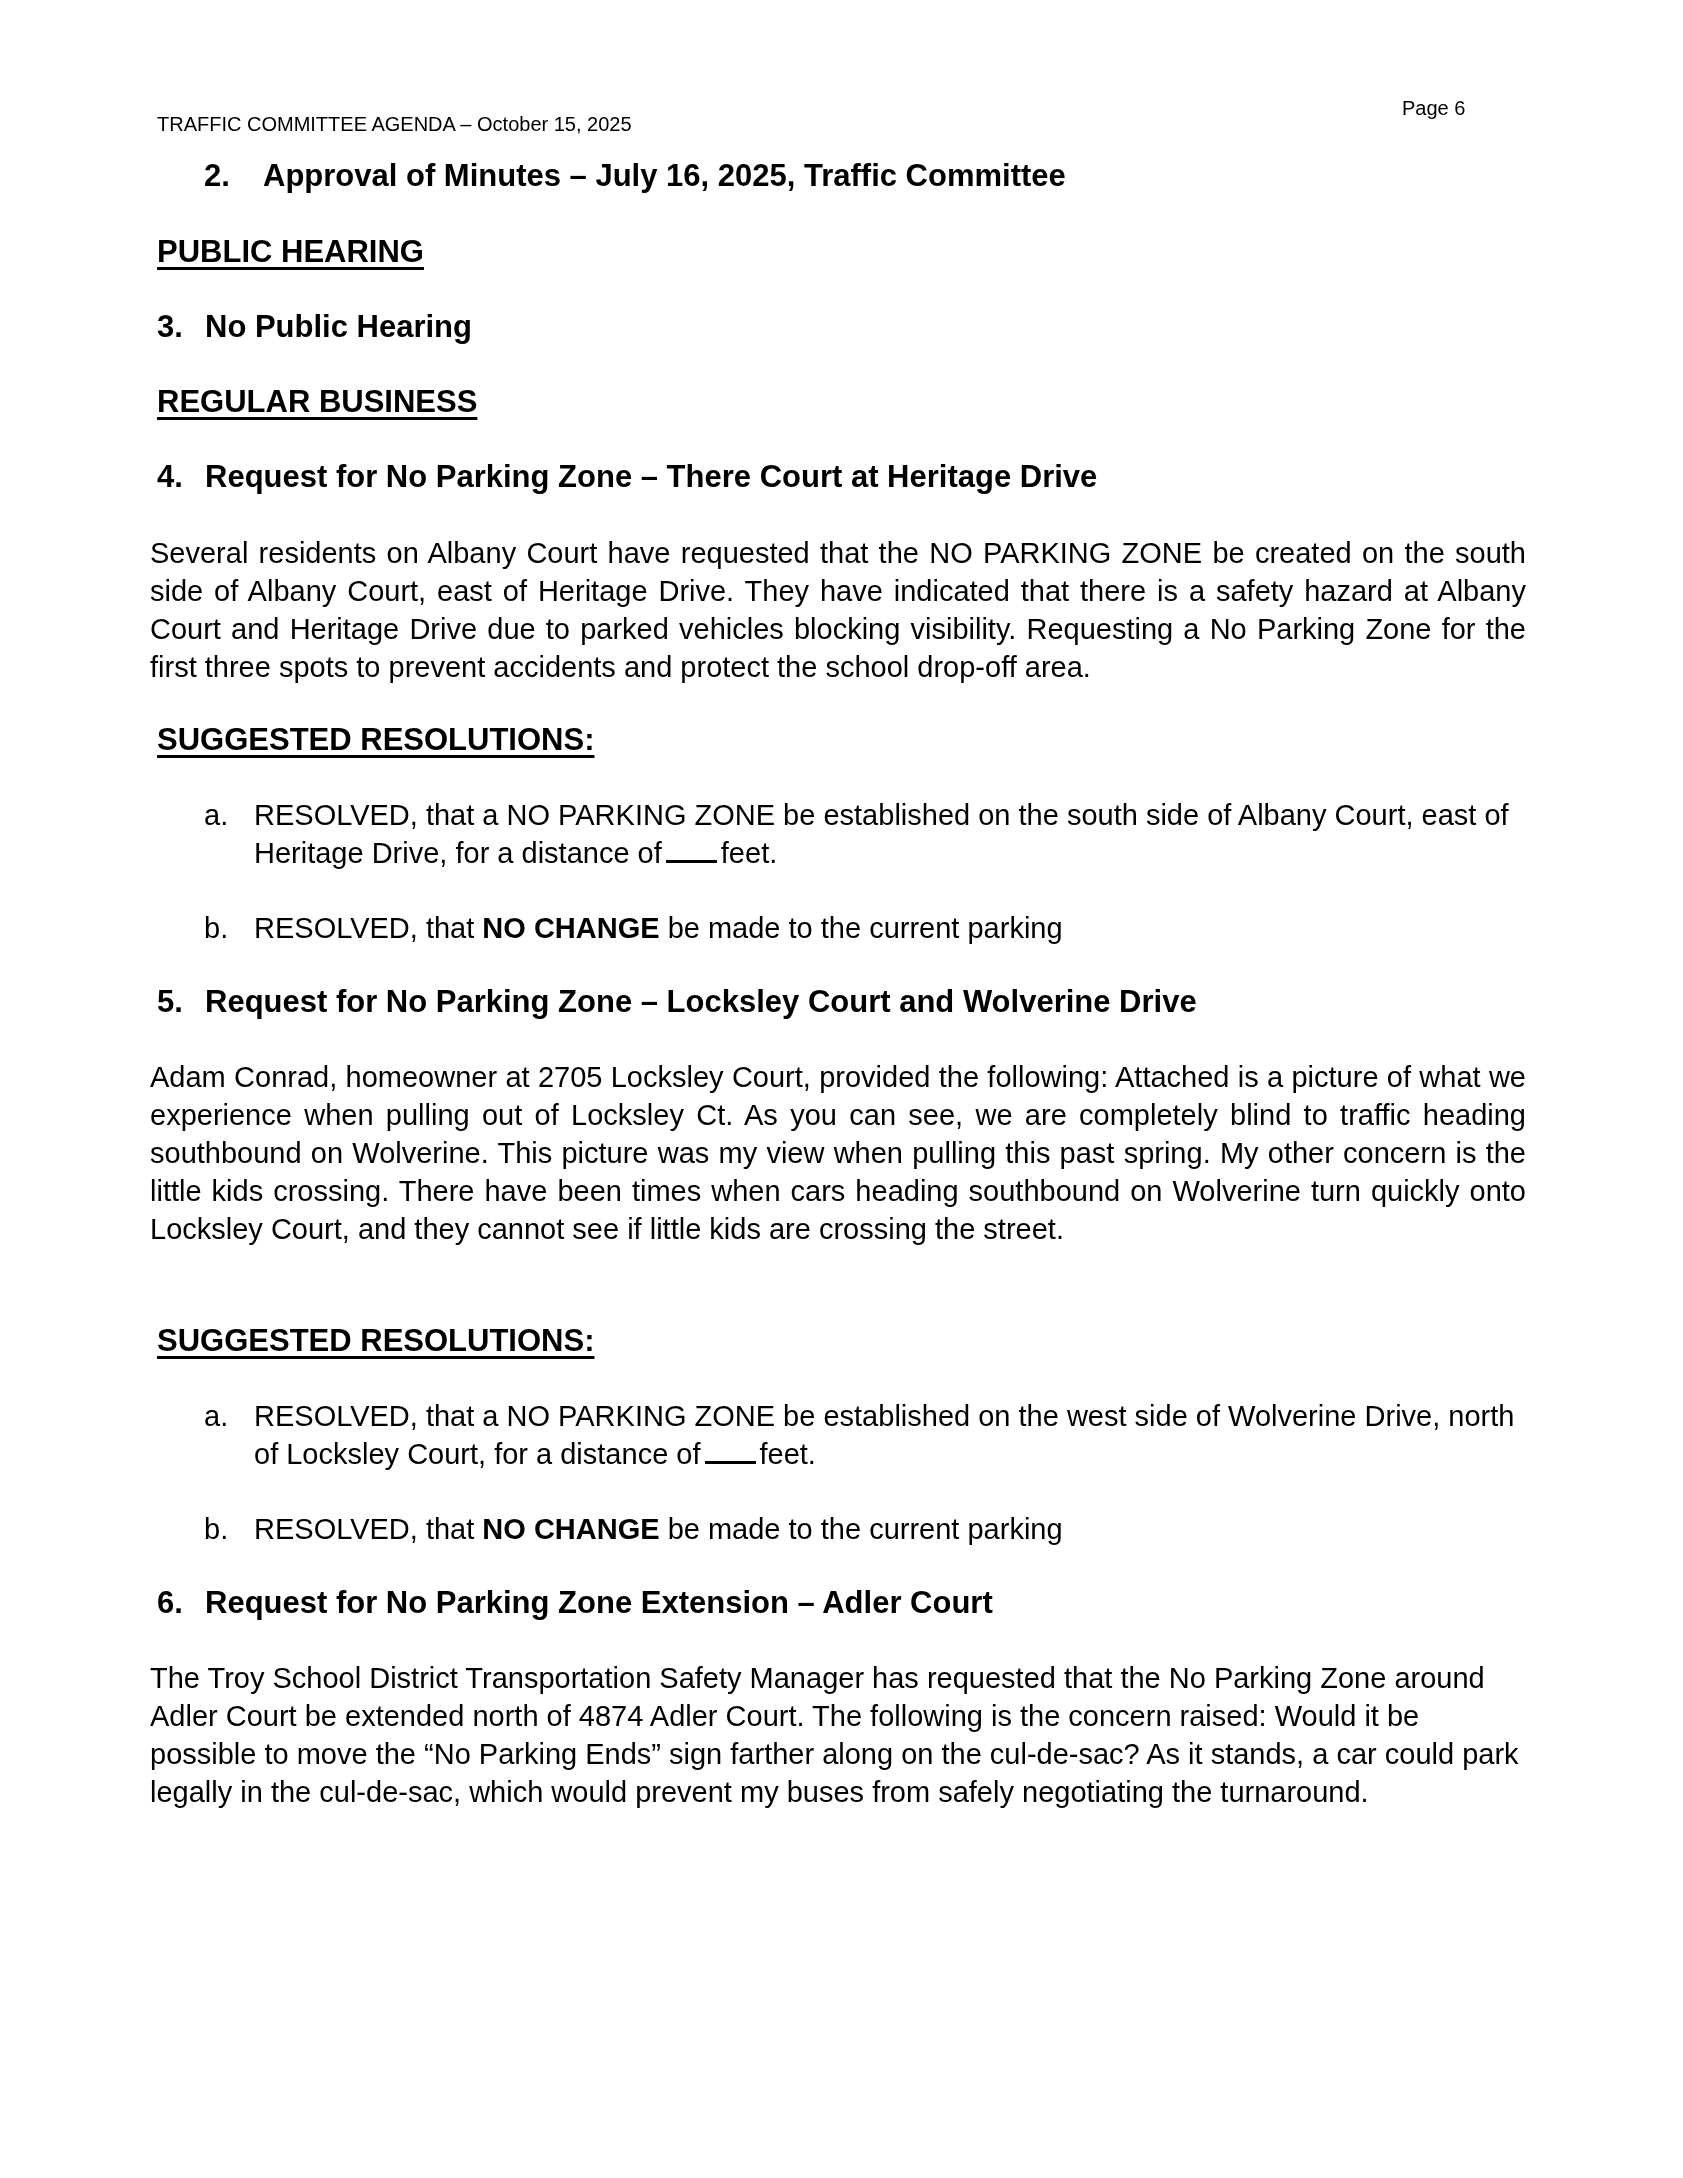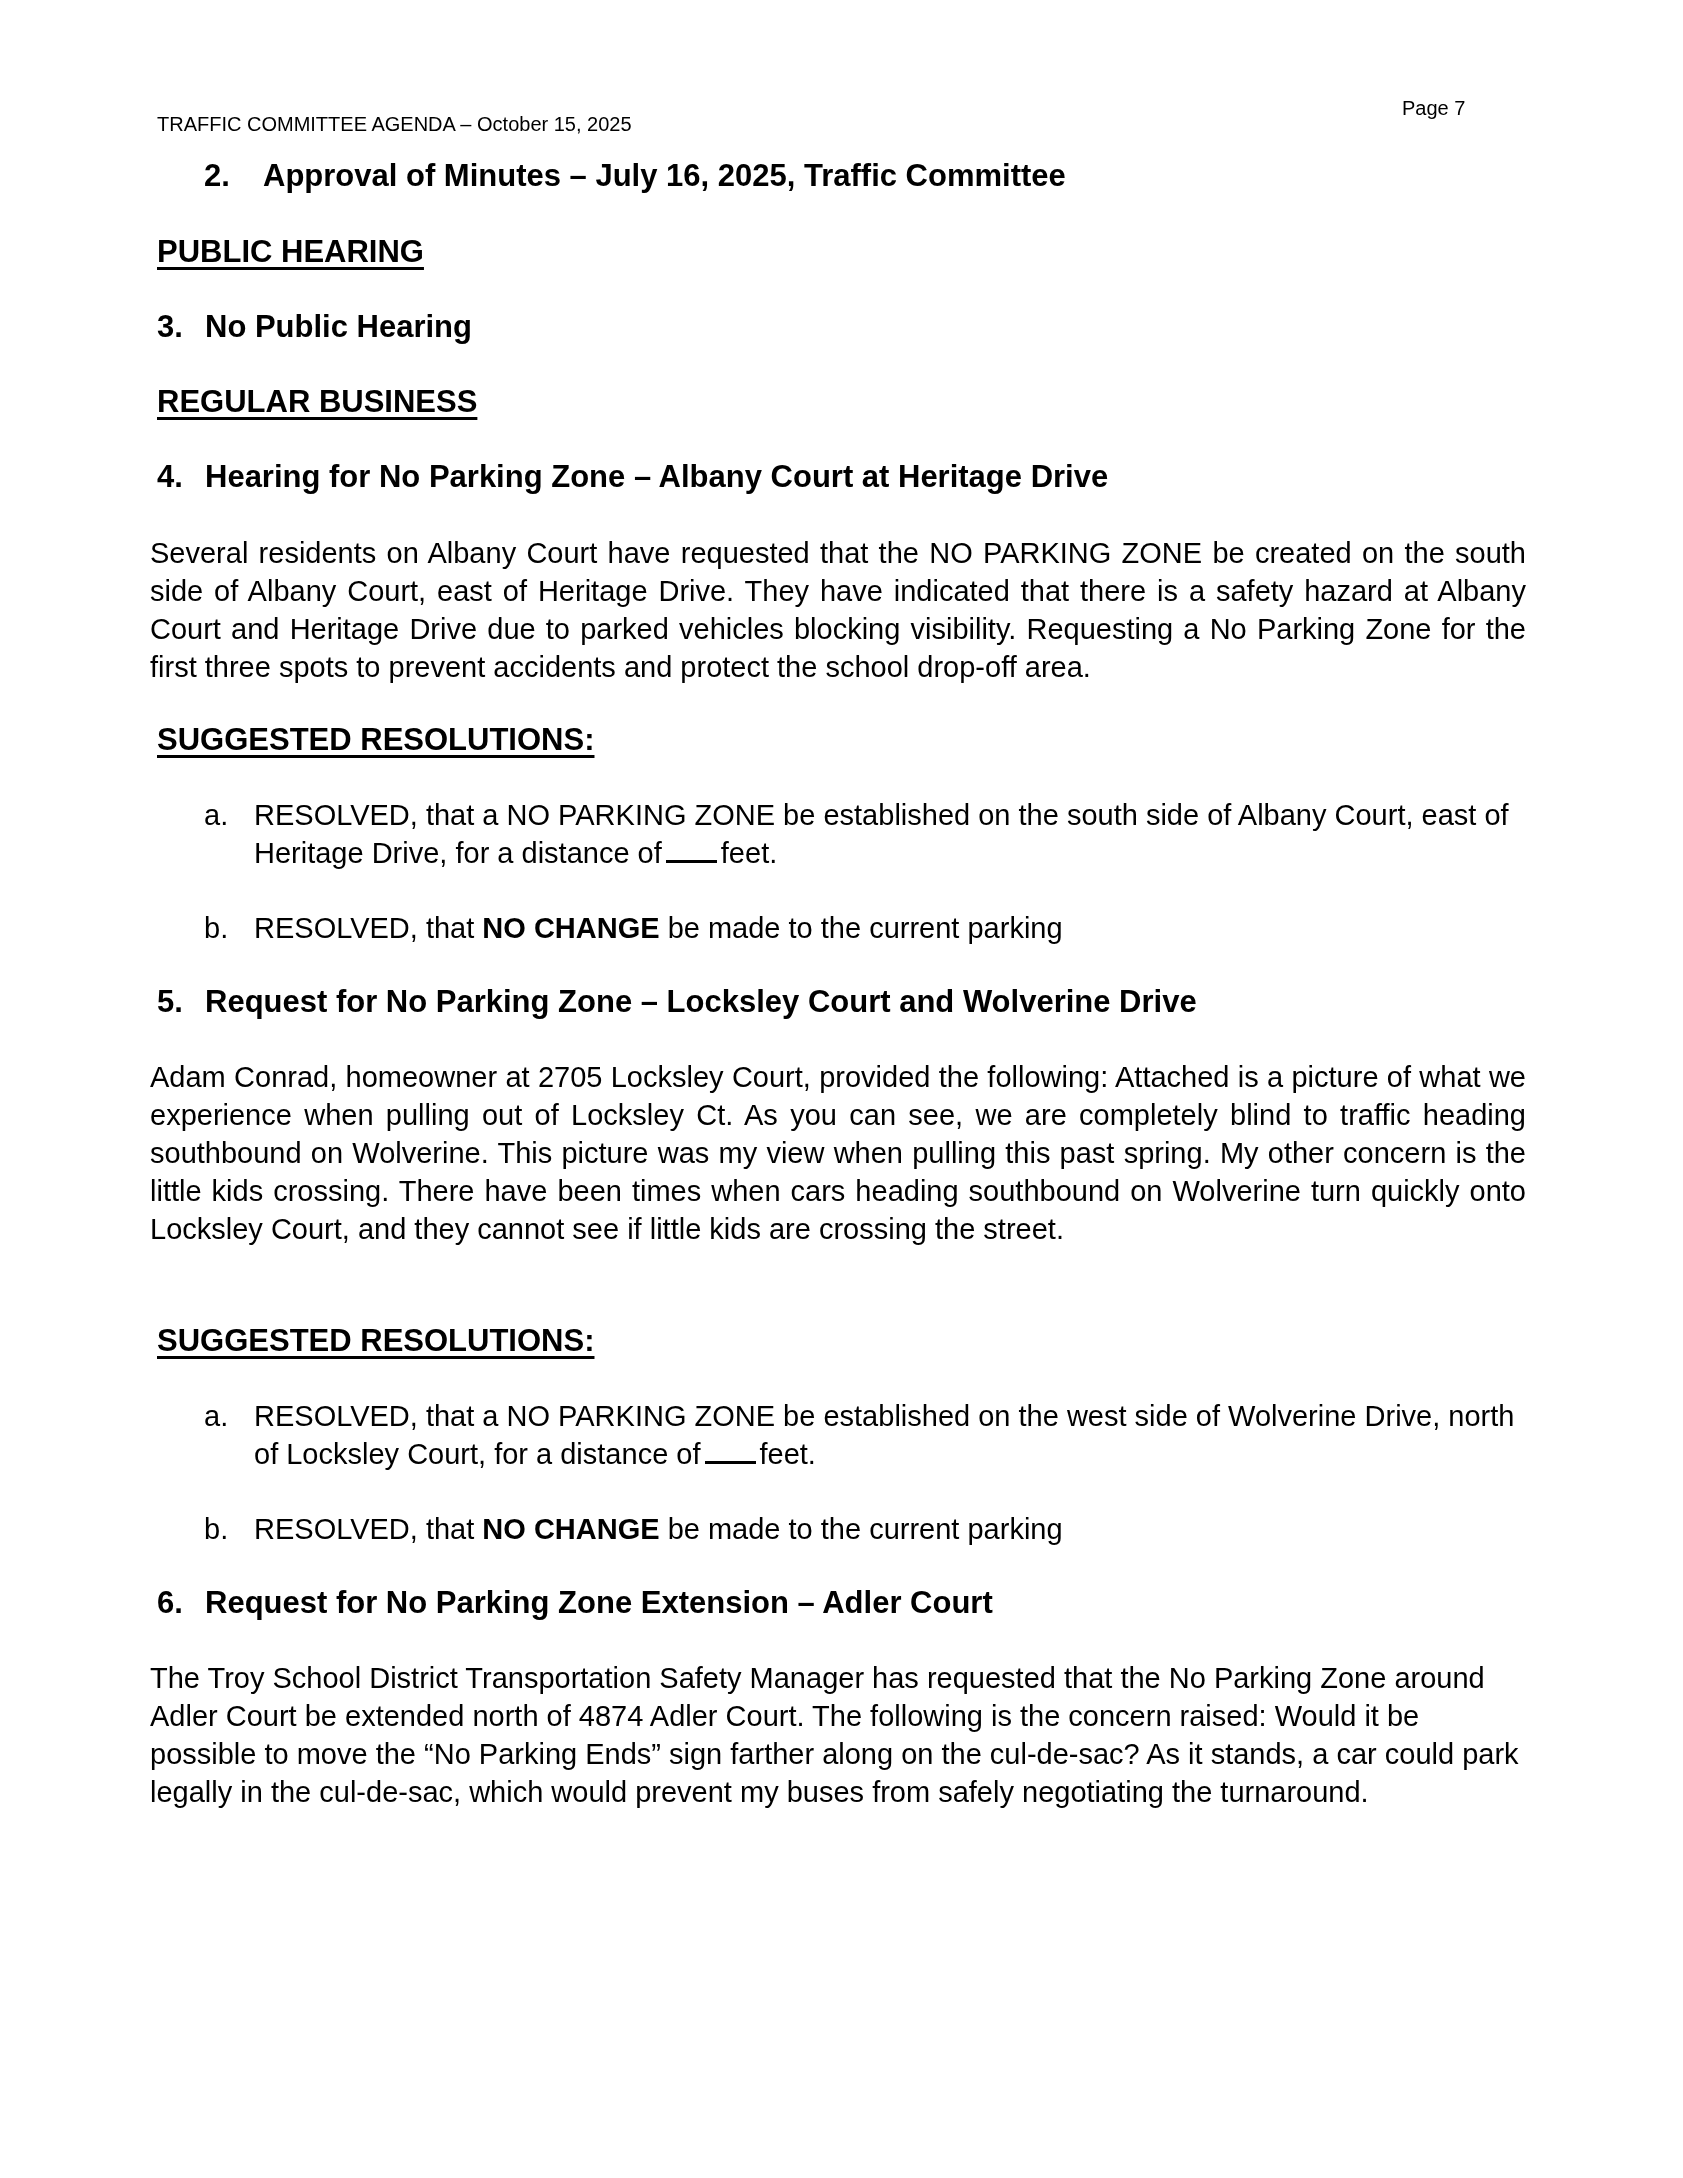--- a/index.html
+++ b/index.html
@@ -19,37 +19,37 @@
     .res .lbl { width: 50px; flex: none; }
     .res .txt { flex: 1; }
     .blank { display: inline-block; width: 51px; border-bottom: 3px solid #000; height: 24px; vertical-align: baseline; margin: 0 4px; }
     b { font-weight: bold; }
   </style>
 </head>
 <body>
 
 <div>
   <div class="abs hdr">TRAFFIC COMMITTEE AGENDA – October 15, 2025</div>
-  <div class="abs hdr-page">Page 7</div>
+  <div class="abs hdr-page">Page 6</div>
 </div>
 
 <div class="abs h" style="top:158px;margin-left:47px;">
   <span class="num2">2.</span><span>Approval of Minutes – July 16, 2025, Traffic Committee</span>
 </div>
 
 <div class="abs h u" style="top:234px;">PUBLIC HEARING</div>
 
 <div class="abs h" style="top:309px;">
   <span class="num">3.</span><span>No Public Hearing</span>
 </div>
 
 <div class="abs h u" style="top:384px;">REGULAR BUSINESS</div>
 
 <div class="abs h" style="top:459px;">
-  <span class="num">4.</span><span>Hearing for No Parking Zone – Albany Court at Heritage Drive</span>
+  <span class="num">4.</span><span>Request for No Parking Zone – There Court at Heritage Drive</span>
 </div>
 
 <div class="abs p last" style="top:534px;">Several residents on Albany Court have requested that the NO PARKING ZONE be created on the south side of Albany Court, east of Heritage Drive. They have indicated that there is a safety hazard at Albany Court and Heritage Drive due to parked vehicles blocking visibility. Requesting a No Parking Zone for the first three spots to prevent accidents and protect the school drop-off area.</div>
 
 <div class="abs h u" style="top:722px;">SUGGESTED RESOLUTIONS:</div>
 
 <div class="abs res" style="top:796px;">
   <span class="lbl">a.</span>
   <span class="txt"><span>RESOLVED, that a NO PARKING ZONE be established on the south side of Albany Court, east of Heritage Drive, for a distance of</span><span class="blank"></span><span>feet.</span></span>
 </div>

